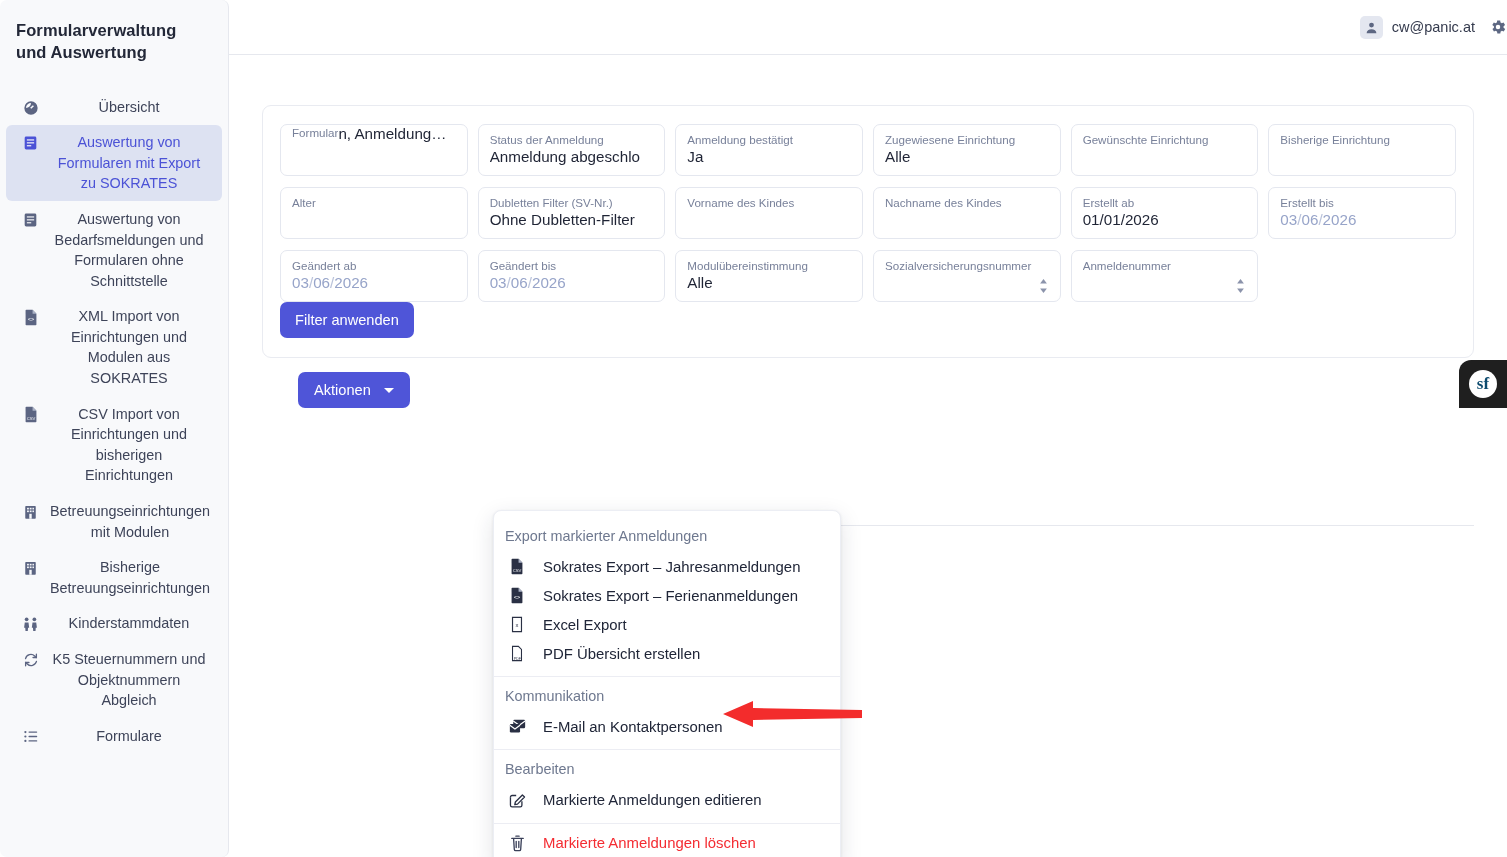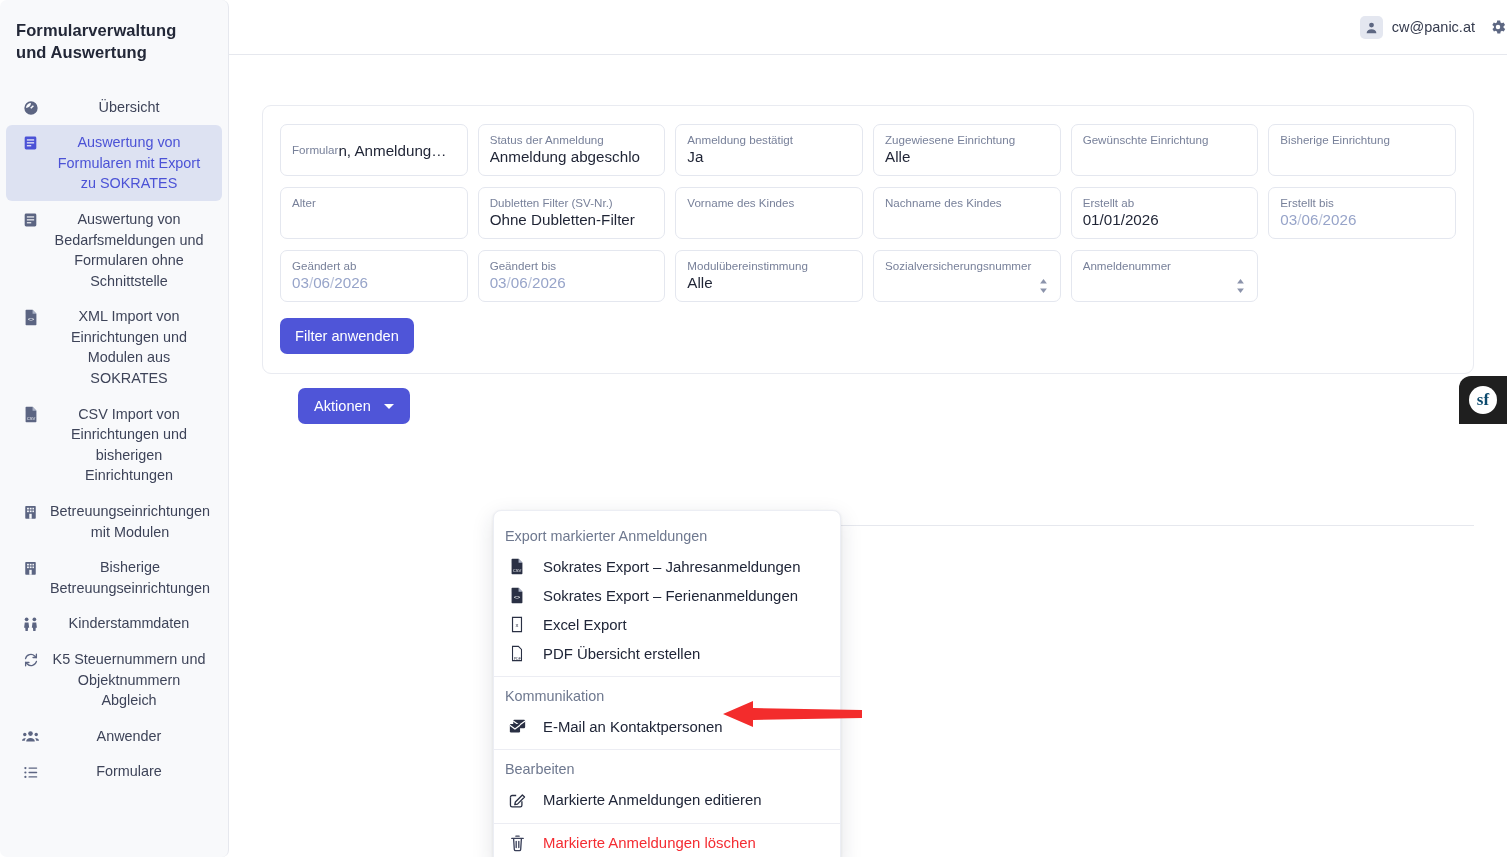--- a/index.html
+++ b/index.html
@@ -82,32 +82,31 @@
   }
   .field .flabel {
     font-size: 11.6px; color: #78819a; line-height: 1.3;
     white-space: nowrap; overflow: hidden; text-overflow: clip;
   }
   .field .fvalue {
     font-size: 15.2px; color: #1f2435; margin-top: 1px;
     white-space: nowrap; overflow: hidden;
   }
   .field .fvalue.muted { color: #9aa6c6; }
-  .field.inline-val { display: flex; align-items: center; gap: 0; padding-top: 0; }
+  .field.inline-val { display: flex; align-items: flex-start; gap: 0; padding-top: 0; }
   .field.inline-val .flabel { font-size: 11.6px; }
   .field.inline-val .fvalue { font-size: 15.2px; margin-top: 0; }
   .date-ph { color: #97a4c9; }
   .date-ph .sep { color: #b9c2da; }
   .spinner {
     position: absolute; right: 11px; bottom: 7px;
     display: flex; flex-direction: column; align-items: center;
     color: #8b93ab; line-height: .62; font-size: 12px;
   }
   .btn-primary {
-    margin-top: 16px;
     background: #4f55d8; color: #fff; border: none;
     border-radius: 7px; padding: 10px 15px;
     font-size: 14.6px; font-family: inherit; cursor: pointer;
     font-weight: normal;
   }
 
   
   .actions-wrap { margin: 14px 0 0 33px; position: relative; display: inline-block; }
   .btn-actions {
     background: #4f55d8; color: #fff; border: none;
@@ -276,33 +275,20 @@
             <svg width="16" height="16" viewBox="0 0 22 22" fill="none" stroke="currentColor" stroke-width="1.8" stroke-linecap="round">
               <path d="M3.5 9a7.5 7.5 0 0112.6-3.4l2 2"></path>
               <path d="M18.5 13a7.5 7.5 0 01-12.6 3.4l-2-2"></path>
               <path d="M18.4 3v4.6h-4.6M3.6 19v-4.6h4.6"></path>
             </svg>
           </span>
           <span class="lbl">K5 Steuernummern und Objektnummern Abgleich</span>
         </div>
         <div class="nav-item">
           <span class="ico">
-            <svg width="17" height="15" viewBox="0 0 22 18" fill="currentColor">
-              <circle cx="11" cy="5.2" r="3"></circle>
-              <path d="M5.4 15.4c0-3 2.5-4.6 5.6-4.6s5.6 1.6 5.6 4.6z"></path>
-              <circle cx="3.6" cy="6.4" r="2.2"></circle>
-              <path d="M0 14.6c0-2.2 1.6-3.4 3.6-3.4.5 0 1 .08 1.4.2-.9.9-1.4 2-1.4 3.2z"></path>
-              <circle cx="18.4" cy="6.4" r="2.2"></circle>
-              <path d="M22 14.6c0-2.2-1.6-3.4-3.6-3.4-.5 0-1 .08-1.4.2.9.9 1.4 2 1.4 3.2z"></path>
-            </svg>
-          </span>
-          <span class="lbl">Anwender</span>
-        </div>
-        <div class="nav-item">
-          <span class="ico">
             <svg width="16" height="15" viewBox="0 0 20 18" fill="currentColor">
               <circle cx="3" cy="3.5" r="1.4"></circle>
               <circle cx="3" cy="9" r="1.4"></circle>
               <circle cx="3" cy="14.5" r="1.4"></circle>
               <rect x="6.8" y="2.6" width="11" height="1.7" rx=".8"></rect>
               <rect x="6.8" y="8.1" width="11" height="1.7" rx=".8"></rect>
               <rect x="6.8" y="13.6" width="11" height="1.7" rx=".8"></rect>
             </svg>
           </span>
           <span class="lbl">Formulare</span>

